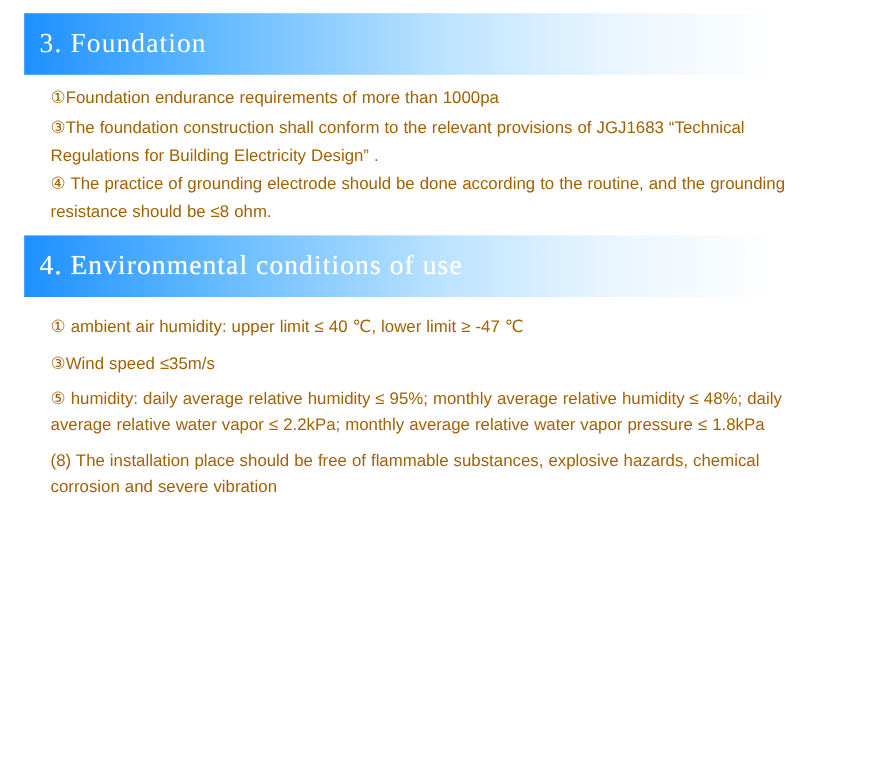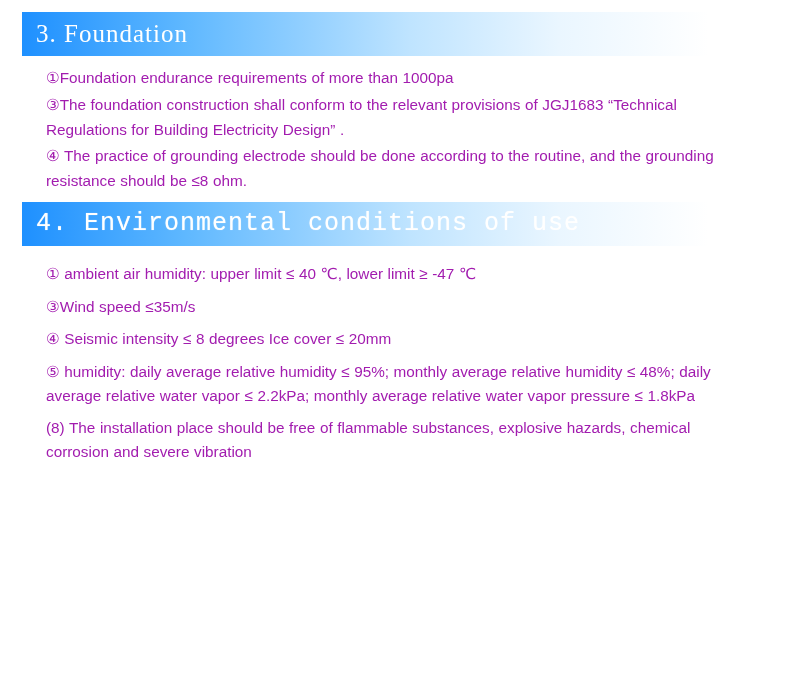--- a/index.html
+++ b/index.html
@@ -20,51 +20,50 @@
     height: 696px;
     box-sizing: border-box;
     padding: 0;
   }
   .section {
     padding: 0 22px 0 22px;
   }
   
   .heading {
     position: relative;
-    height: 44px;
+    height: 56px;
     margin: 0 0 10px 0;
     background: linear-gradient(to right, #1e90ff 0%, #5fb8ff 22%, #bfe4ff 52%, #eaf6ff 72%, #ffffff 92%);
     display: flex;
     align-items: center;
     padding-left: 14px;
     box-sizing: border-box;
   }
   .heading.first {
     margin-top: 12px;
   }
   .heading-text {
     font-family: "Liberation Serif", serif;
     font-size: 25px;
     color: #ffffff;
     letter-spacing: 1px;
     white-space: nowrap;
   }
   .heading-text.shadowed {
     text-shadow: 0 0 1px rgba(255,255,255,0.6);
-    font-family: Liberation Mono, monospace;
   }
   .body-block {
     padding: 0 24px 0 24px;
     box-sizing: border-box;
   }
   p.para {
     margin: 0 0 2px 0;
     font-size: 15.3px;
     line-height: 1.62;
-    color: #a21caf;
+    color: #a16207;
     text-align: left;
     word-spacing: 0.3px;
   }
   .block-2 p.para {
     margin: 0 0 9px 0;
     font-size: 15.3px;
     line-height: 1.55;
   }
   .spacer-sm { height: 6px; }
 </style>
@@ -87,19 +86,18 @@
   <div class="spacer-sm"></div>
 
   <div class="section">
     <div class="heading">
       <span class="heading-text shadowed">4. Environmental conditions of use</span>
     </div>
     <div class="spacer-sm"></div>
     <div class="body-block block-2">
       <p class="para">① ambient air humidity: upper limit ≤ 40 ℃, lower limit ≥ -47 ℃</p>
       <p class="para">③Wind speed ≤35m/s</p>
-      <p class="para">④ Seismic intensity ≤ 8 degrees Ice cover ≤ 20mm</p>
       <p class="para">⑤ humidity: daily average relative humidity ≤ 95%; monthly average relative humidity ≤ 48%; daily average relative water vapor ≤ 2.2kPa; monthly average relative water vapor pressure ≤ 1.8kPa</p>
       <p class="para">(8) The installation place should be free of flammable substances, explosive hazards, chemical corrosion and severe vibration</p>
     </div>
   </div>
 
 </div>
 
 </body></html>

